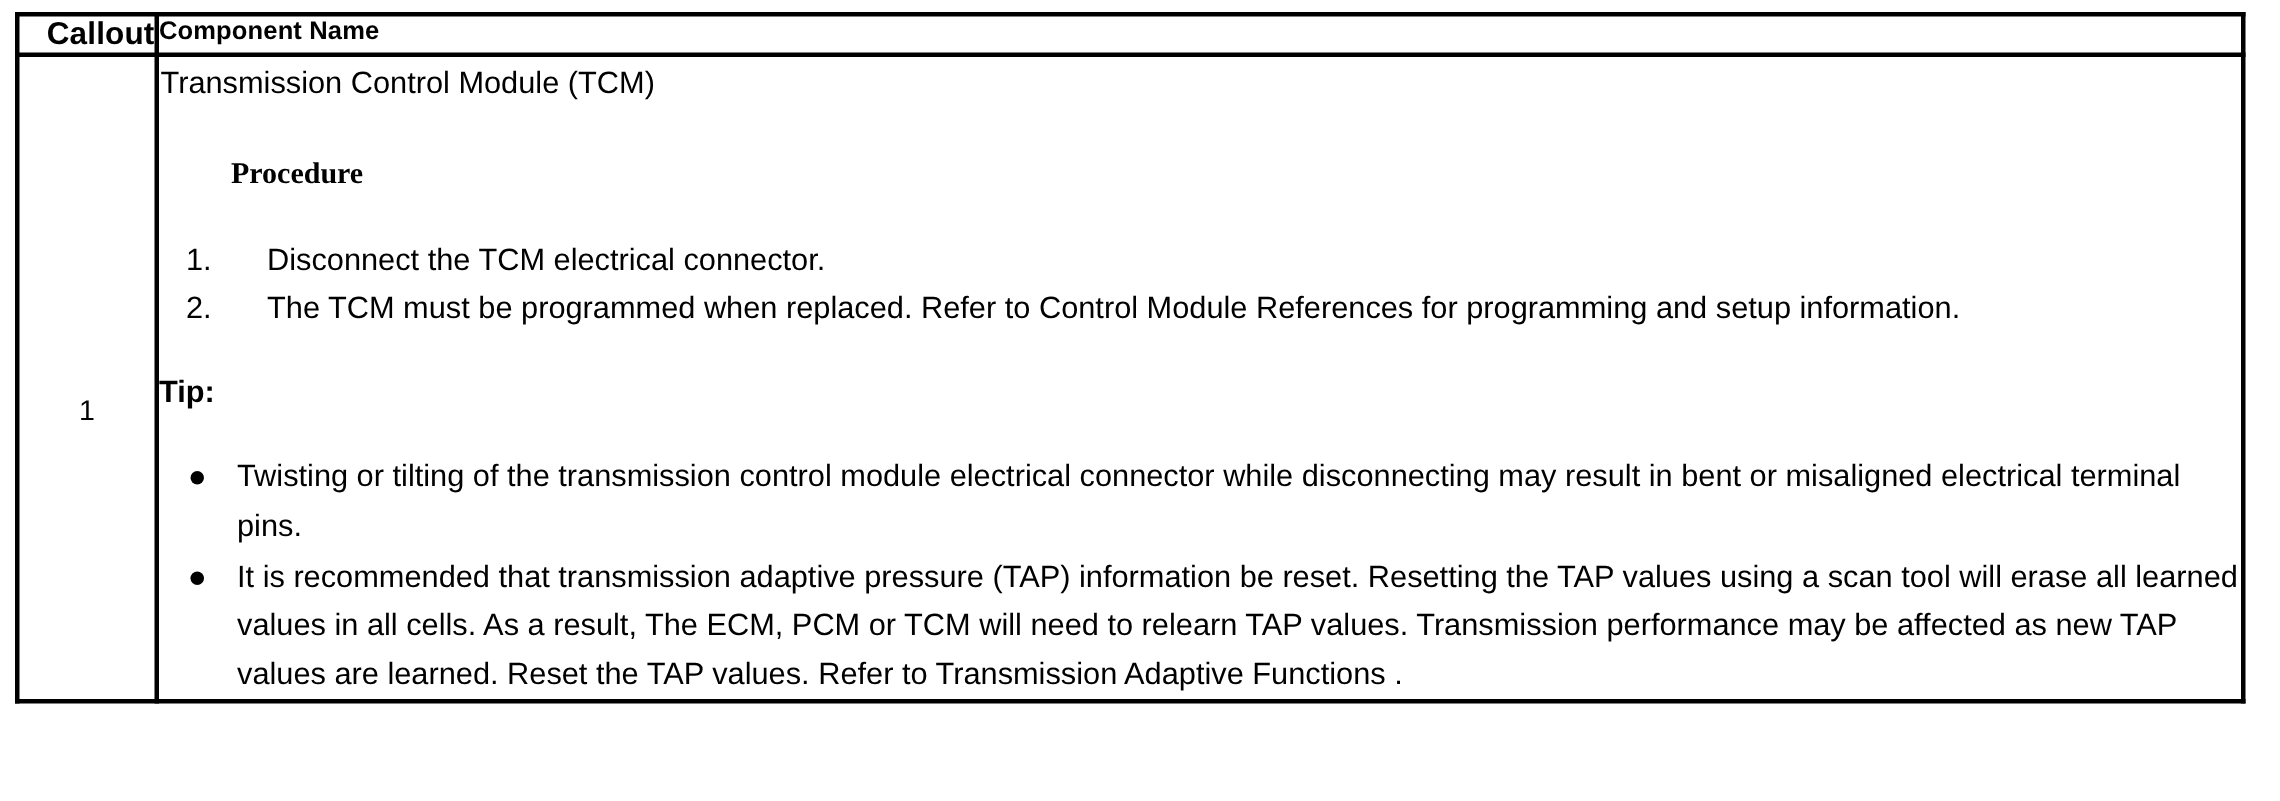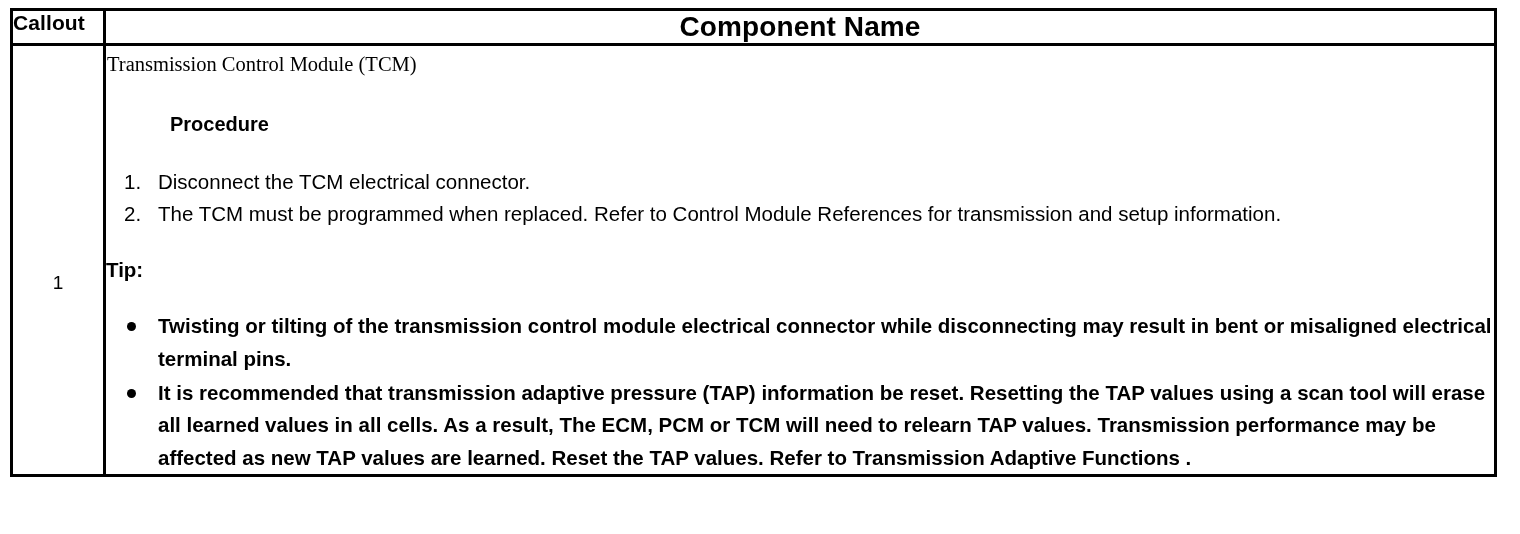--- a/index.html
+++ b/index.html
@@ -32,29 +32,29 @@
   table.component-table th {
     border: 3px solid #000000;
     vertical-align: top;
     padding: 0;
   }
 
   th.col-callout-head {
     width: 90px;
     font-size: 21px;
     font-weight: bold;
-    text-align: left;
+    text-align: right;
     padding: 4px 0 6px 6px;
     letter-spacing: 0.1px;
   }
 
   th.col-name-head {
-    font-size: 28px;
+    font-size: 17px;
     font-weight: bold;
-    text-align: center;
+    text-align: left;
     padding: 4px 0 6px 0;
     letter-spacing: 0.1px;
   }
 
   td.callout-cell {
     width: 90px;
     text-align: center;
     font-size: 19px;
     position: relative;
   }
@@ -71,41 +71,41 @@
   td.content-cell {
     padding: 8px 8px 10px 6px;
     font-size: 20.5px;
     line-height: 1.5;
   }
 
   .module-title {
     font-size: 20.5px;
     margin: 3px 0 0 0;
     padding-left: 1px;
-    font-family: Liberation Serif, serif;
   }
 
   .procedure-heading {
     font-size: 20px;
     font-weight: bold;
-    margin: 29px 0 0 16px;
+    margin: 29px 0 0 0;
     padding-left: 48px;
+    font-family: Liberation Serif, serif;
   }
 
   ol.procedure-list {
     margin: 27px 0 0 0;
     padding: 0 0 0 0;
     list-style: none;
     counter-reset: proc;
   }
 
   ol.procedure-list > li {
     counter-increment: proc;
     position: relative;
-    padding-left: 52px;
+    padding-left: 72px;
     margin: 0 0 0 0;
     font-size: 20.5px;
     line-height: 1.58;
   }
 
   ol.procedure-list > li::before {
     content: counter(proc) ".";
     position: absolute;
     left: 18px;
     top: 0;
@@ -125,21 +125,20 @@
     padding: 0;
     list-style: none;
   }
 
   ul.tip-list > li {
     position: relative;
     padding-left: 52px;
     font-size: 20.5px;
     line-height: 1.58;
     margin: 0 0 0 0;
-    font-weight: bold;
   }
 
   ul.tip-list > li + li {
     margin-top: 2px;
   }
 
   ul.tip-list > li .bullet-dot {
     position: absolute;
     left: 21px;
     top: 12px;
@@ -166,21 +165,21 @@
           <div class="callout-number">1</div>
         </td>
         <td class="content-cell">
 
           <p class="module-title">Transmission Control Module (TCM)</p>
 
           <p class="procedure-heading">Procedure</p>
 
           <ol class="procedure-list">
             <li>Disconnect the TCM electrical connector.</li>
-            <li>The TCM must be programmed when replaced. Refer to Control Module References for transmission and setup information.</li>
+            <li>The TCM must be programmed when replaced. Refer to Control Module References for programming and setup information.</li>
           </ol>
 
           <p class="tip-heading">Tip:</p>
 
           <ul class="tip-list">
             <li>
               <span class="bullet-dot"></span>
               <span>Twisting or tilting of the transmission control module electrical connector while disconnecting may result in bent or misaligned electrical terminal pins.</span>
             </li>
             <li>

